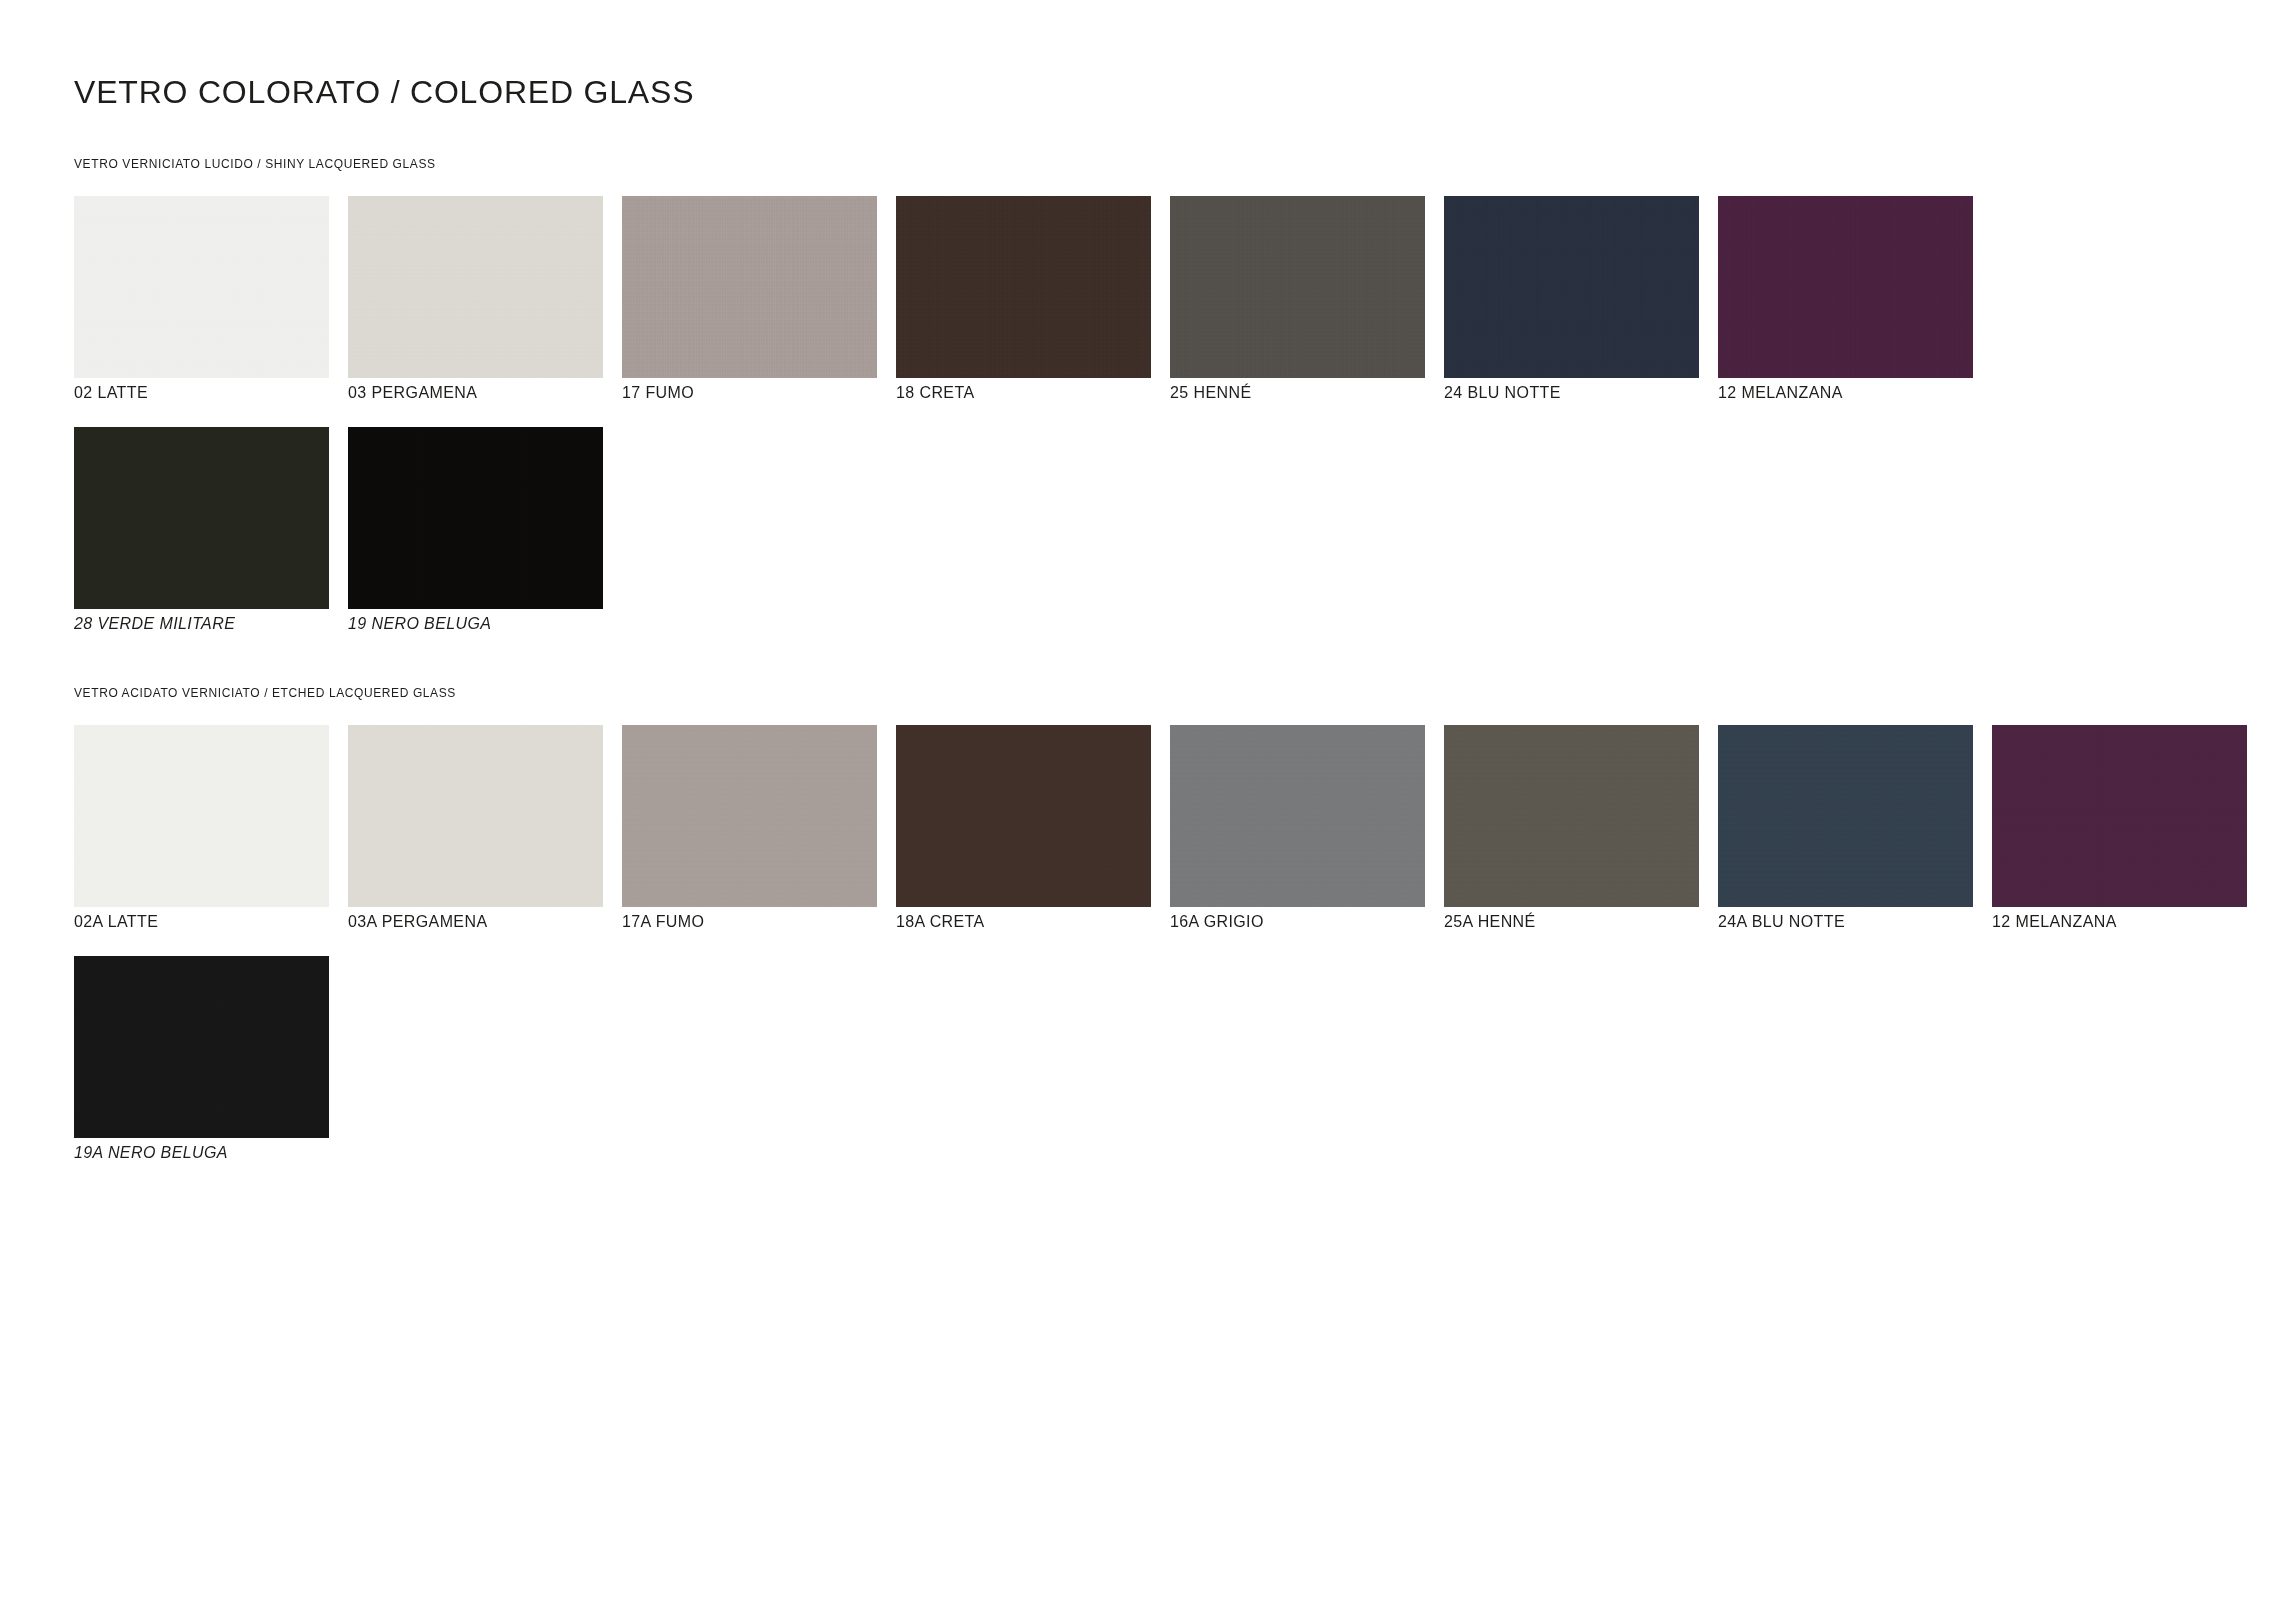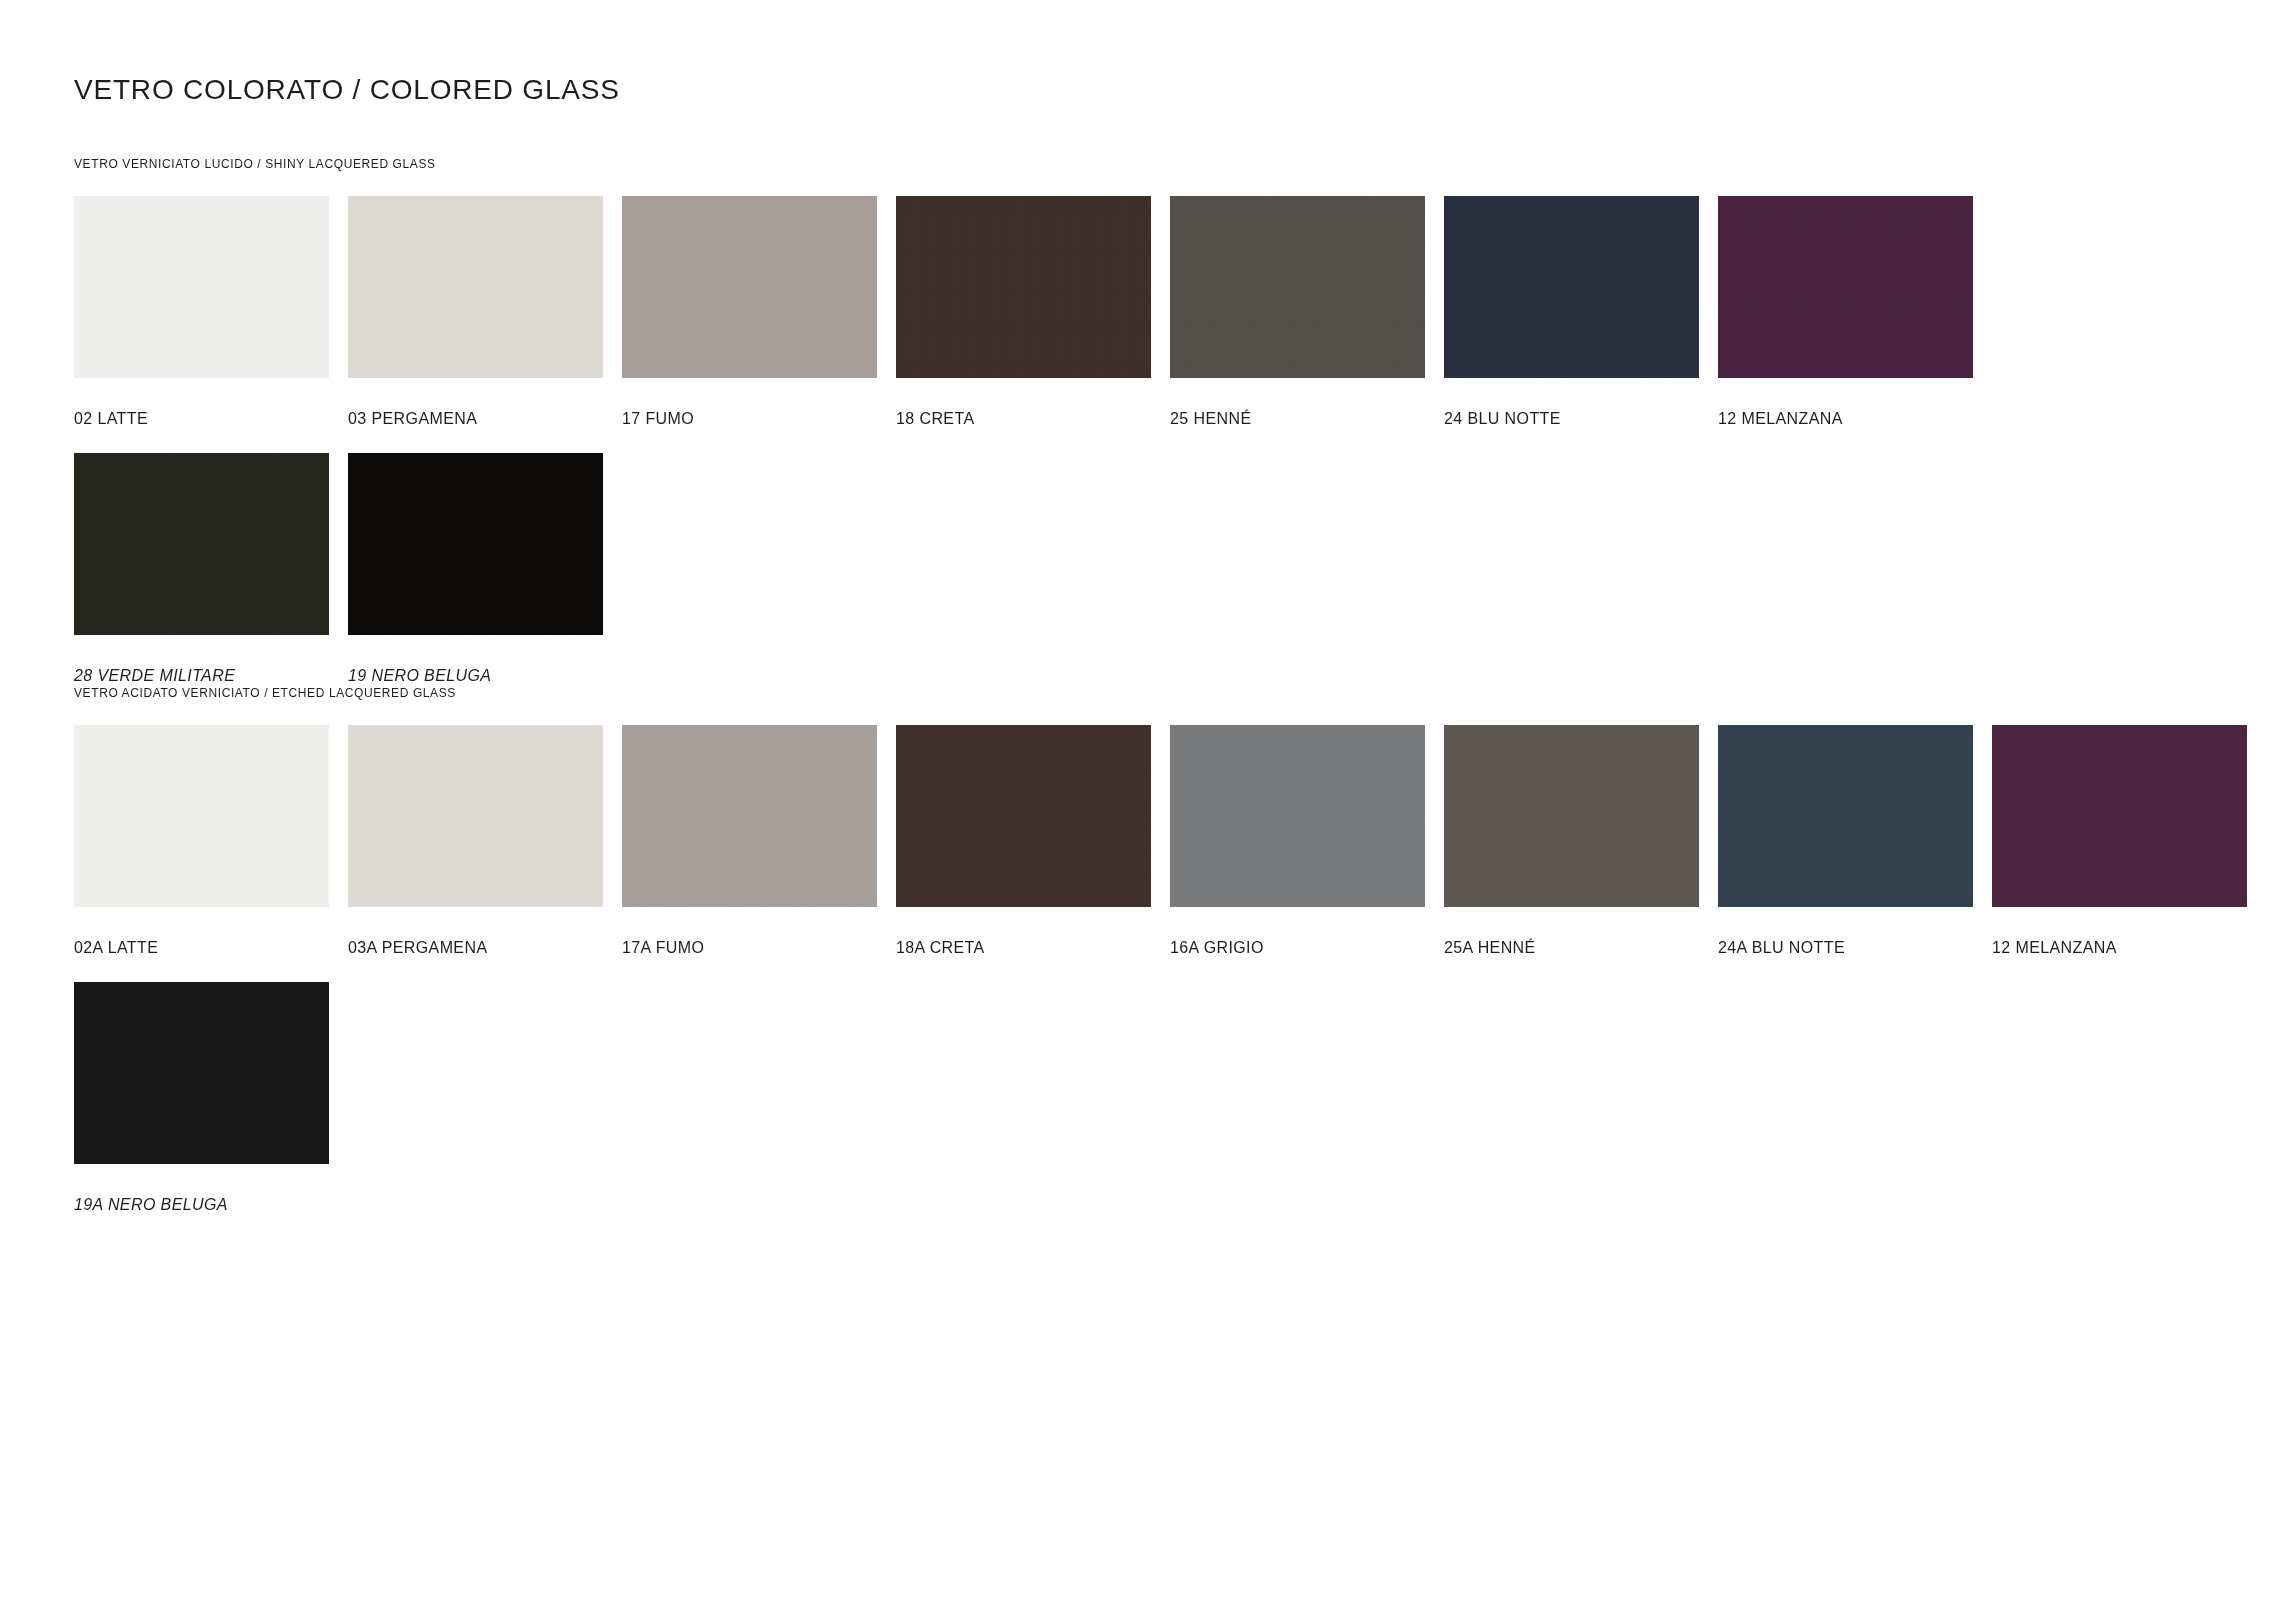--- a/index.html
+++ b/index.html
@@ -22,21 +22,21 @@
     box-sizing: border-box;
     padding: 0;
     background: #ffffff;
     overflow: hidden;
   }
 
   .page-title {
     position: absolute;
     left: 74px;
     top: 74px;
-    font-size: 28px;
+    font-size: 32px;
     letter-spacing: 0.8px;
     font-weight: 400;
     color: #1d1d1b;
     white-space: nowrap;
   }
 
   .section {
     position: absolute;
     left: 74px;
     width: 2153px;
@@ -87,21 +87,21 @@
   }
 
   .swatch-chip.etched::after {
     opacity: 0.30;
     background-image:
       repeating-linear-gradient(90deg, rgba(255,255,255,0.022) 0px, rgba(255,255,255,0.022) 1.3px, rgba(0,0,0,0.016) 2px, rgba(0,0,0,0.016) 3.3px),
       repeating-linear-gradient(0deg, rgba(255,255,255,0.012) 0px, rgba(255,255,255,0.012) 2px, rgba(0,0,0,0.010) 2.6px, rgba(0,0,0,0.010) 5.2px);
   }
 
   .swatch-label {
-    margin-top: 32px;
+    margin-top: 6px;
     font-size: 16px;
     letter-spacing: 0.4px;
     font-weight: 400;
     color: #1d1d1b;
     white-space: nowrap;
   }
 </style>
 </head>
 <body style="background-color: rgb(255, 255, 255); color: rgb(29, 29, 27);">
 

